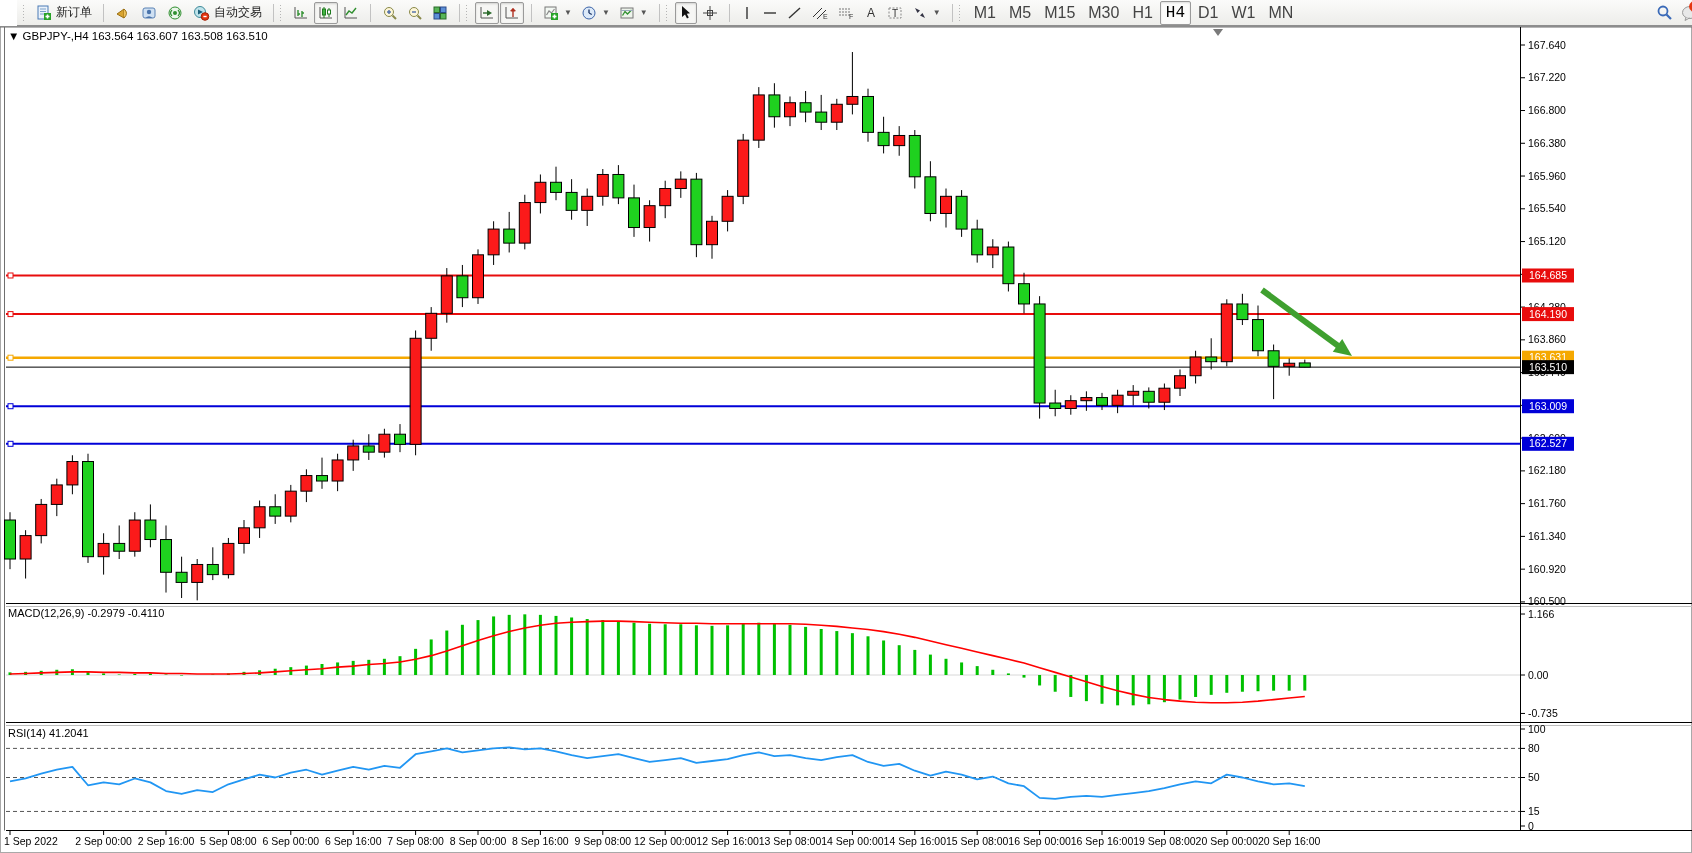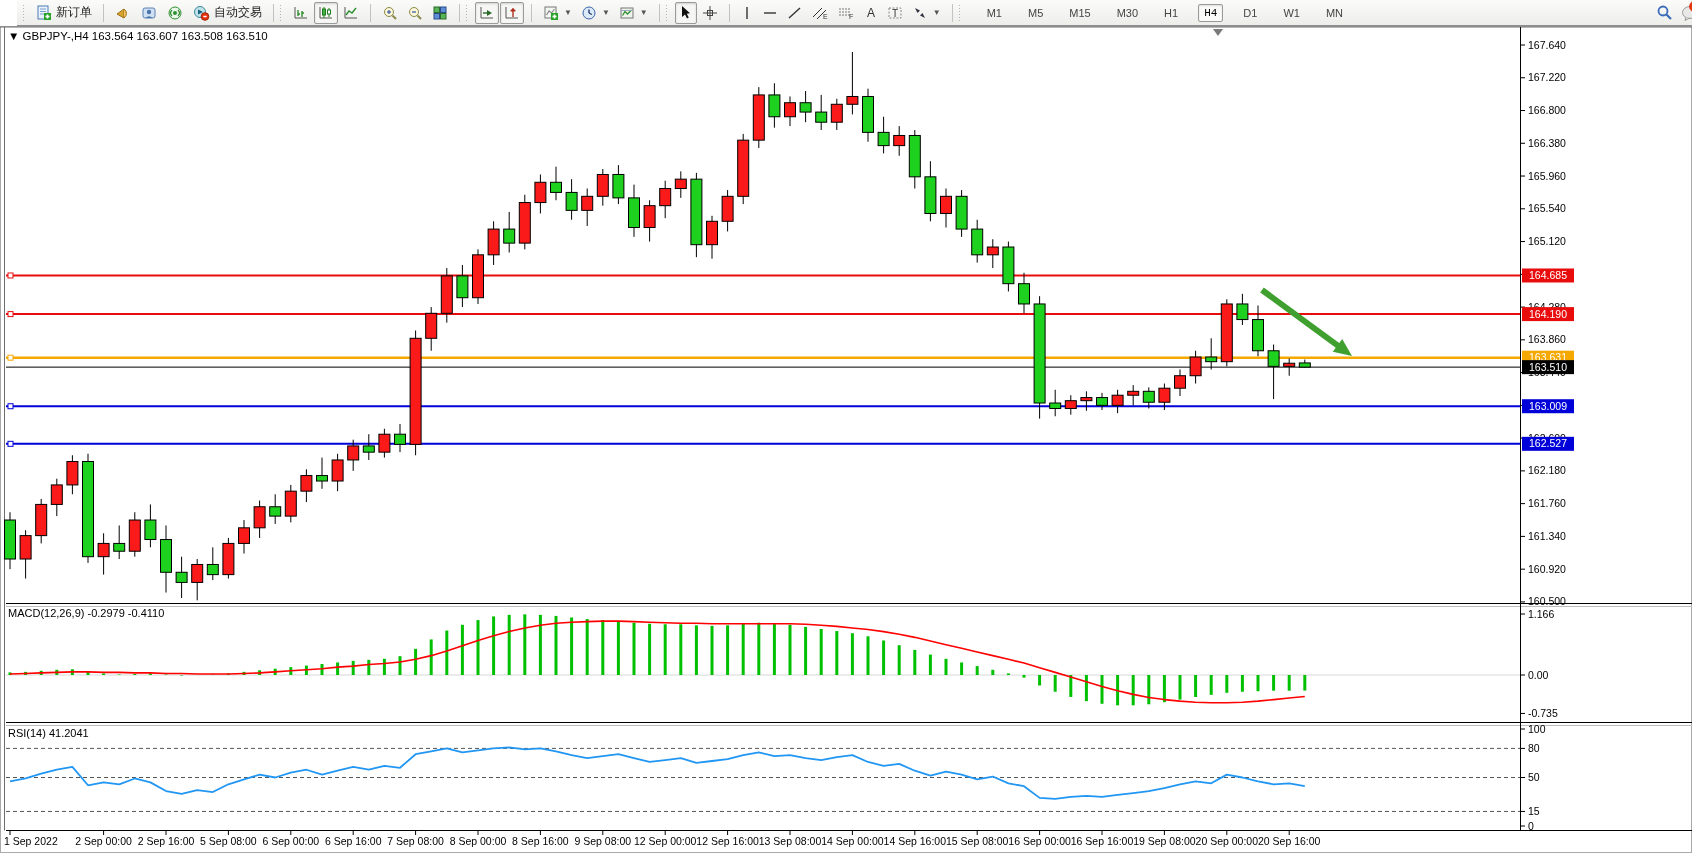--- a/index.html
+++ b/index.html
@@ -9,21 +9,21 @@
     background:linear-gradient(#fbfbfa,#ededea);border-bottom:1px solid #8e8e8e;
     display:flex;align-items:center;gap:2px;padding:0 4px;box-sizing:border-box;z-index:5;}
   .tb-group{display:flex;align-items:center;gap:1px;height:24px;padding:0 3px;}
   .tb-sep{width:1px;height:18px;background:#c2c2c2;margin:0 2px;}
   .tb-handle{width:4px;height:18px;margin:0 1px;
     background-image:radial-gradient(#b5b5b5 35%,transparent 36%);background-size:3px 3px;}
   .tb-btn{display:flex;align-items:center;gap:4px;height:20px;padding:0 3px;border:1px solid transparent;
     border-radius:2px;font-size:12px;color:#222;cursor:default;}
   .tb-btn.pressed{background:#f6f6f4;border:1px solid #9a9a9a;box-shadow:inset 0 1px 2px rgba(0,0,0,.15);}
   .tb-label{white-space:nowrap;}
-  .tf-btn{font-size:11px;color:#444;padding:2px 5px;border:1px solid transparent;border-radius:2px;margin-left:13px;}
+  .tf-btn{font-size:16px;color:#444;padding:2px 5px;border:1px solid transparent;border-radius:2px;}
   .tf-btn.pressed{background:#fbfbfa;border:1px solid #9a9a9a;box-shadow:inset 0 1px 2px rgba(0,0,0,.12);color:#000;font-family:Liberation Mono, monospace;}
   .dd-arrow{font-size:8px;color:#555;margin-left:1px;}
   .tb-right{margin-left:auto;display:flex;align-items:center;gap:8px;padding-right:6px;}
   .badge{position:absolute;top:-5px;right:-7px;background:#e53510;color:#fff;border-radius:50%;
     min-width:13px;height:13px;font-size:9px;line-height:13px;text-align:center;padding:0 2px;}
   .bubble-wrap{position:relative;}
   svg.icon{display:block;}
   
   #chart-svg{position:absolute;top:26px;left:0;}
   text{font-family:"Liberation Sans",sans-serif;}

